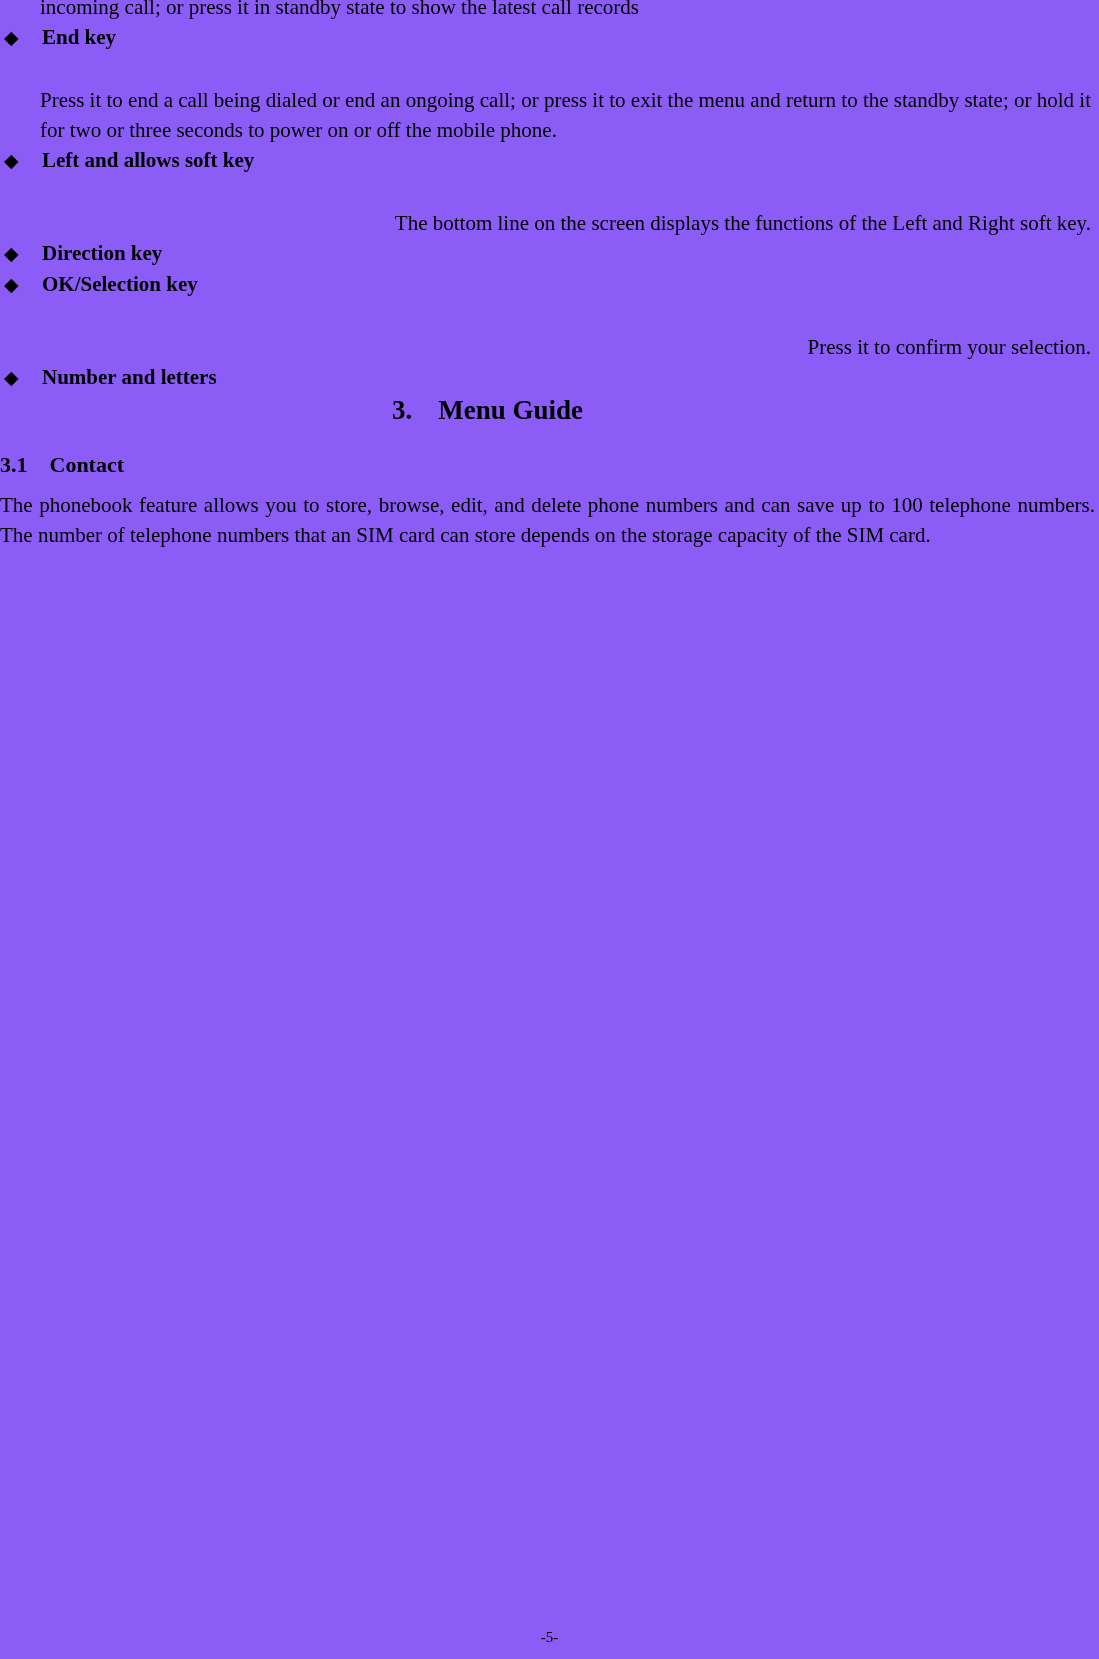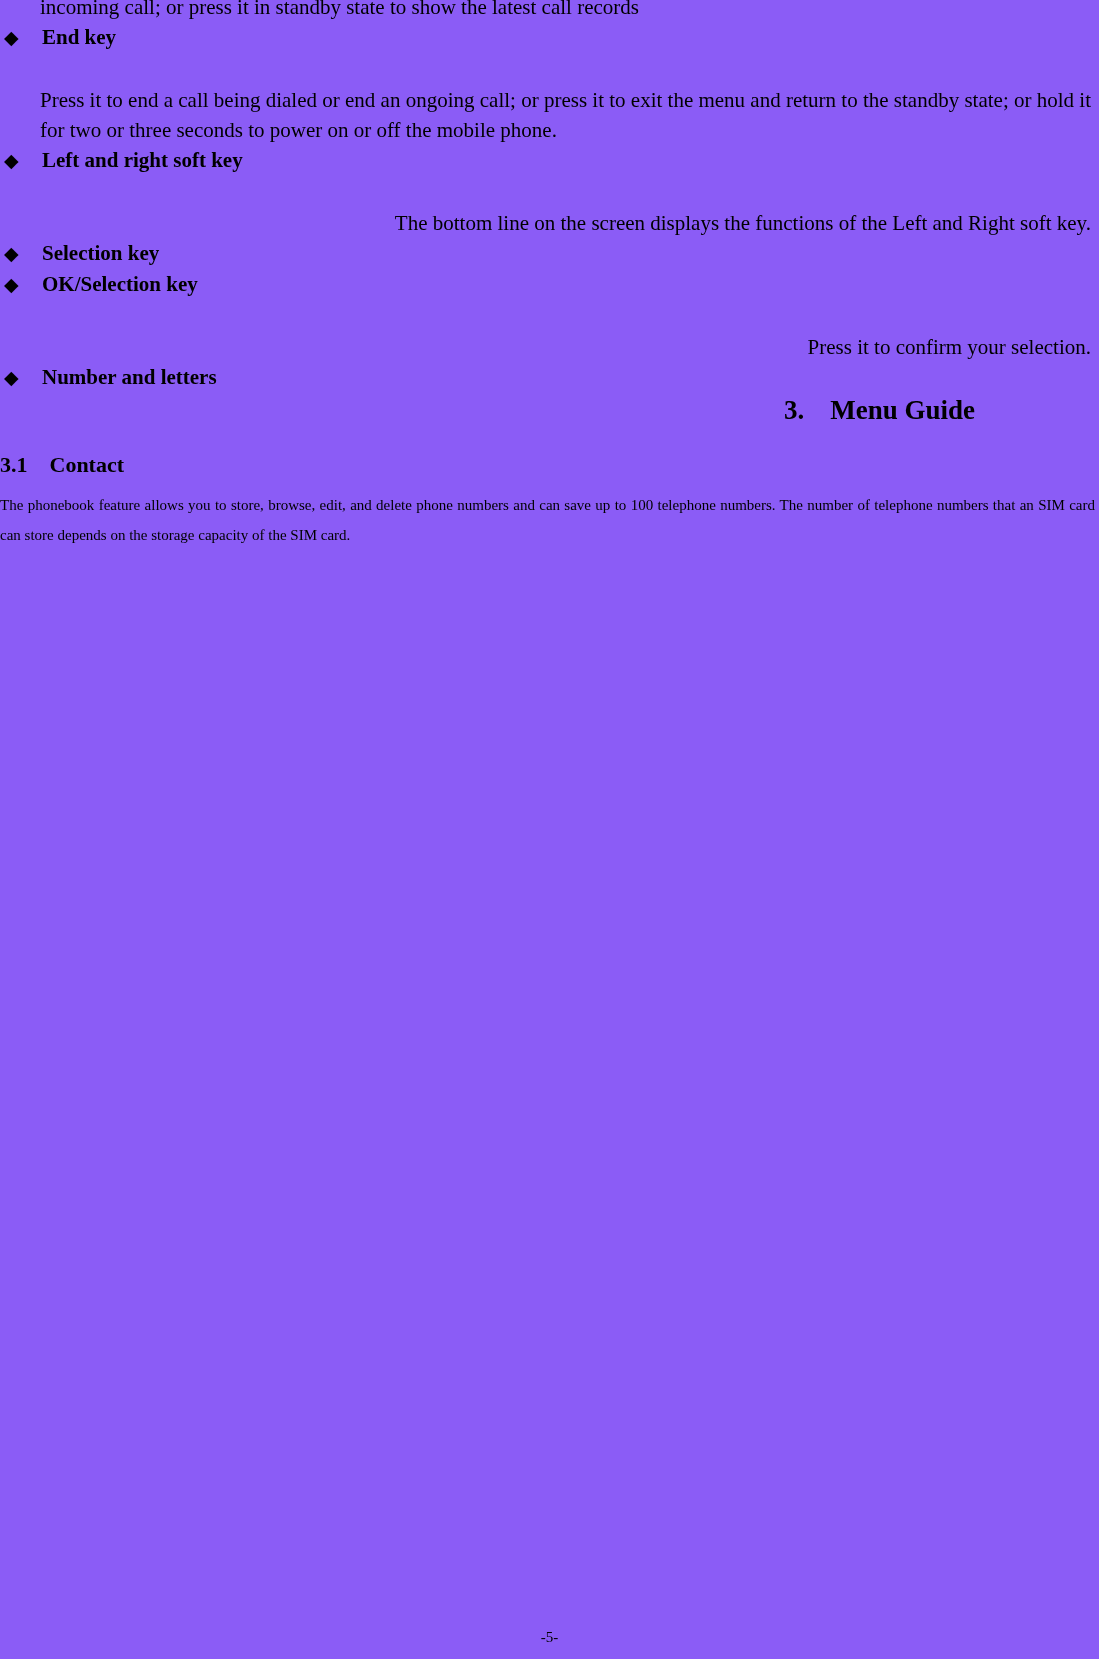--- a/index.html
+++ b/index.html
@@ -84,21 +84,21 @@
   .bullet-body.nojustify {
     text-align: right;
   }
 
   
   .section-heading {
     position: absolute;
     left: 0;
     top: 393px;
     width: 975px;
-    text-align: right;
+    text-align: center;
     font-size: 27px;
     font-weight: bold;
     line-height: 34px;
   }
   .section-heading .num {
     margin-right: 26px;
   }
 
   
   .subsection-heading {
@@ -112,21 +112,21 @@
     padding-left: 0px;
   }
   .subsection-heading .num {
     margin-right: 22px;
   }
   .subsection-body {
     position: absolute;
     left: 0;
     top: 490px;
     width: 1099px;
-    font-size: 15px;
+    font-size: 21px;
     line-height: 30px;
     padding-left: 0px;
     padding-right: 4px;
     text-align: justify;
     text-justify: inter-word;
     box-sizing: border-box;
   }
 
   
   .footer {
@@ -154,29 +154,29 @@
       <div class="bullet-head">
         <span class="bullet-glyph">◆</span>
         <span>End key</span>
       </div>
       <div class="bullet-body">Press it to end a call being dialed or end an ongoing call; or press it to exit the menu and return to the standby state; or hold it for two or three seconds to power on or off the mobile phone.</div>
     </div>
 
     <div class="bullet-item">
       <div class="bullet-head">
         <span class="bullet-glyph">◆</span>
-        <span>Left and right soft key</span>
+        <span>Left and allows soft key</span>
       </div>
       <div class="bullet-body indent-soft nojustify">The bottom line on the screen displays the functions of the Left and Right soft key.</div>
     </div>
 
     <div class="bullet-item">
       <div class="bullet-head">
         <span class="bullet-glyph">◆</span>
-        <span>Selection key</span>
+        <span>Direction key</span>
       </div>
     </div>
 
     <div class="bullet-item">
       <div class="bullet-head">
         <span class="bullet-glyph">◆</span>
         <span>OK/Selection key</span>
       </div>
       <div class="bullet-body indent-extra nojustify">Press it to confirm your selection.</div>
     </div>

